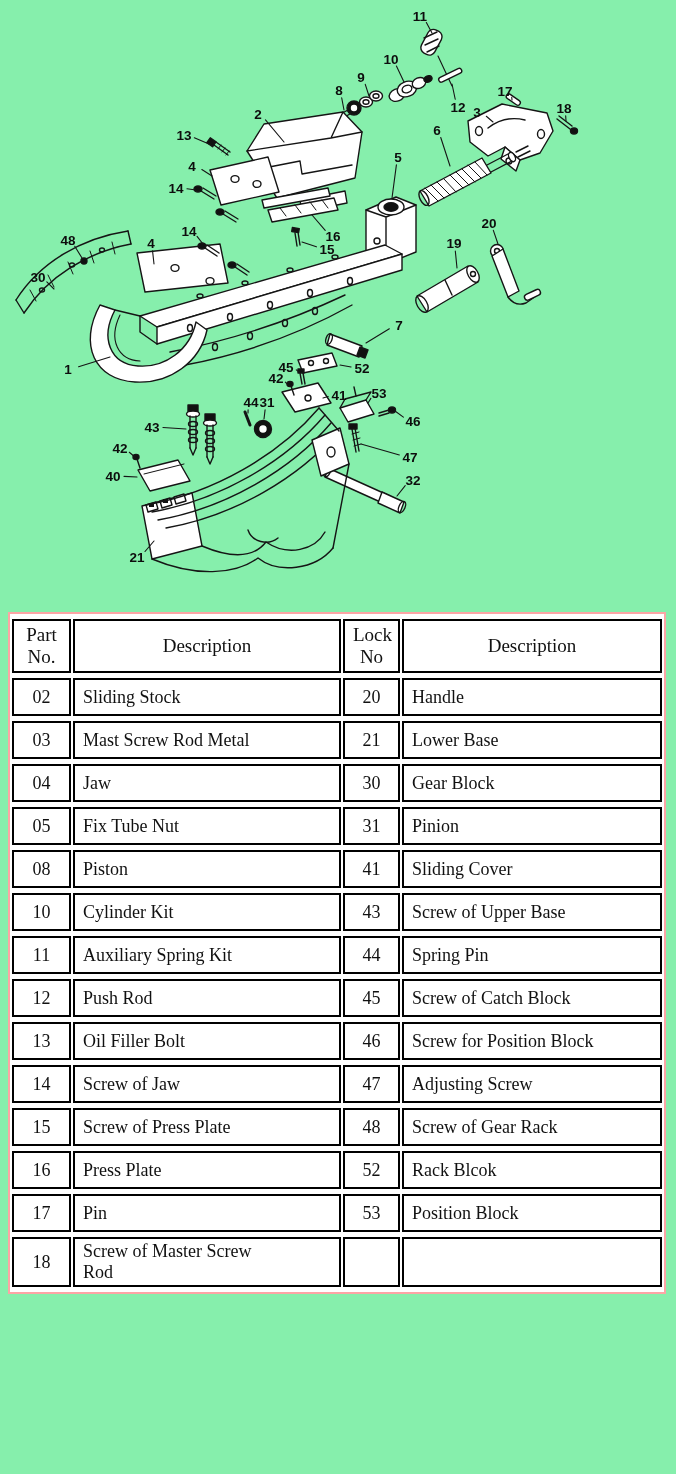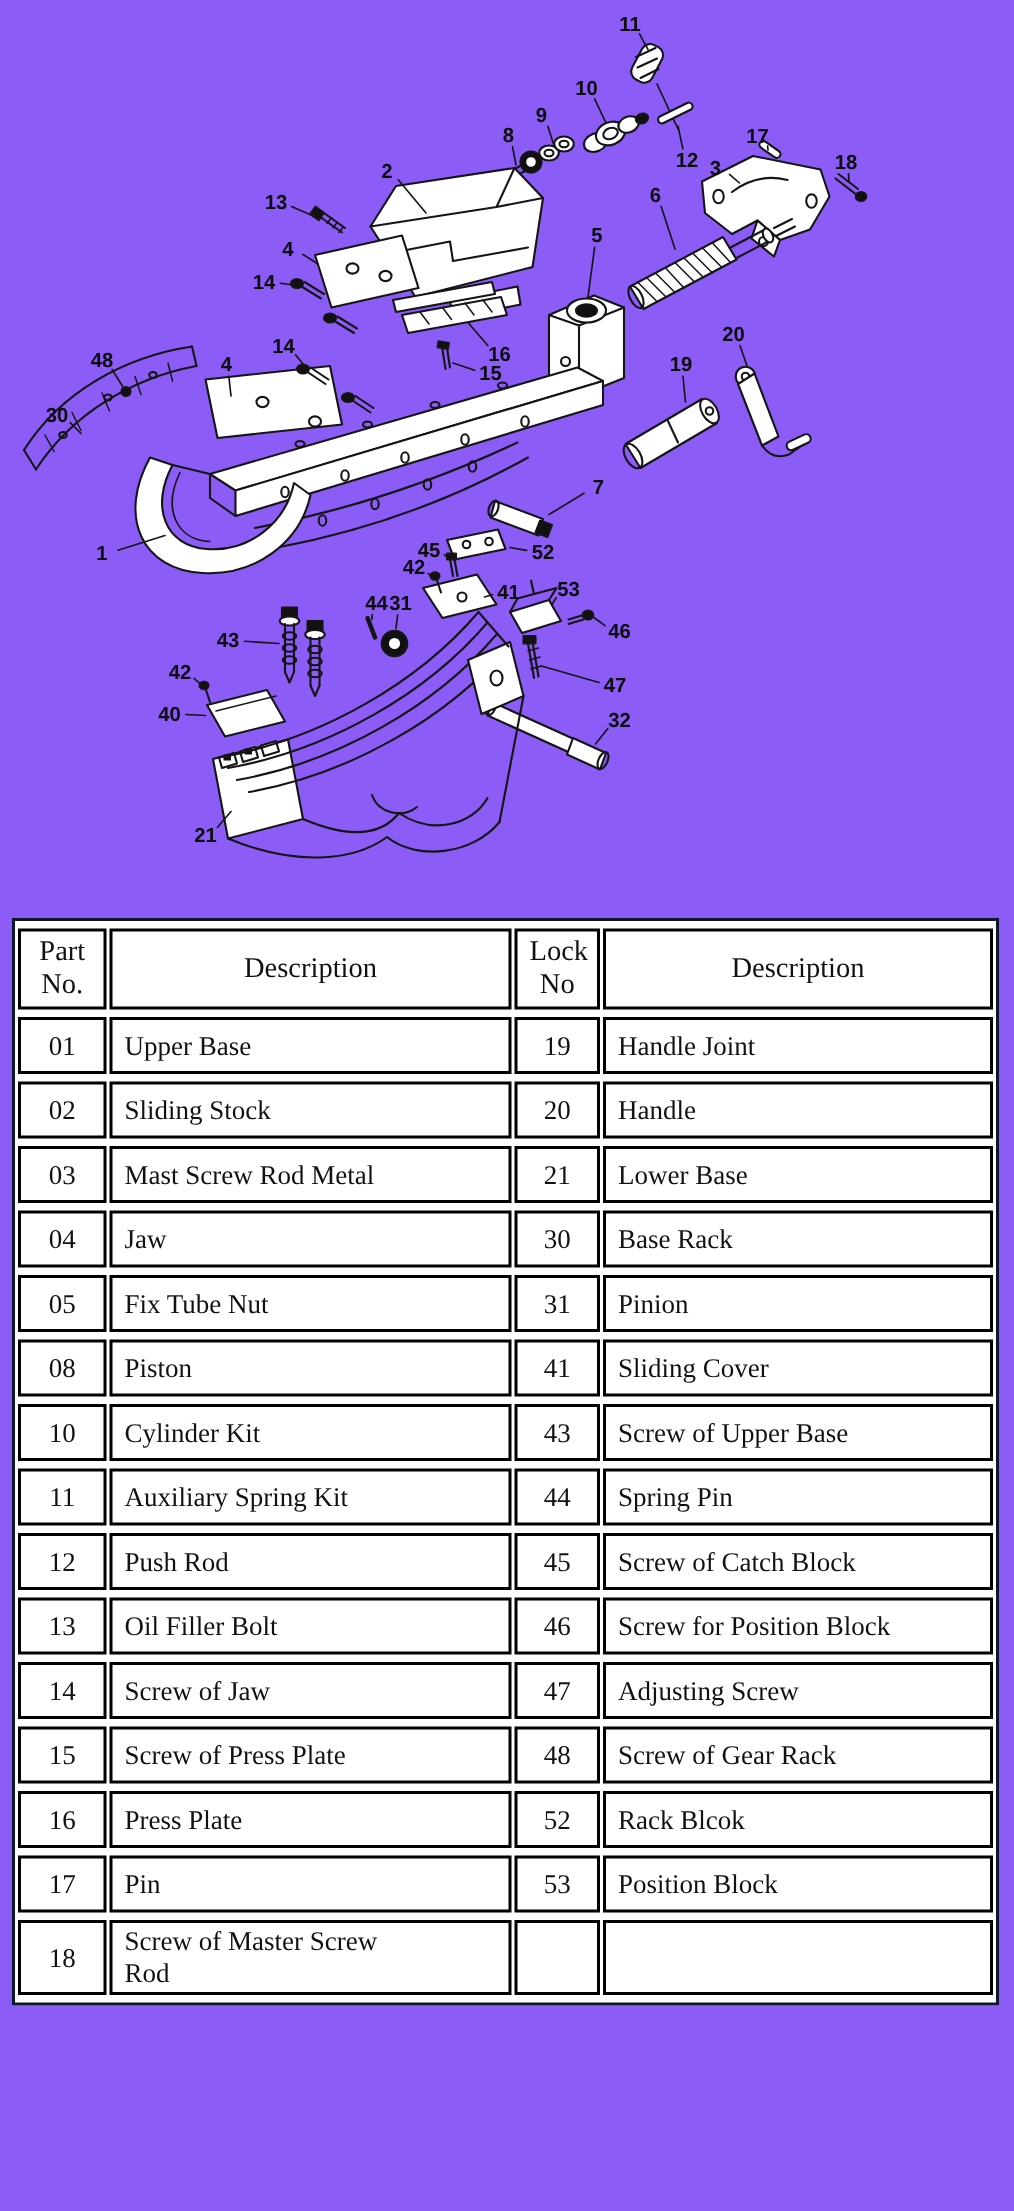--- a/index.html
+++ b/index.html
@@ -1,22 +1,22 @@
 <!DOCTYPE html>
 <html><head>
 <meta charset="utf-8">
 <style>
   html,body{margin:0;padding:0;background:#fff;}
   body{width:676px;font-family:"Liberation Serif",serif;color:#111;}
-  .page{width:676px;height:1474px;background:#8b5cf6;overflow:hidden;}
+  .page{width:676px;height:1474px;background:#86efac;overflow:hidden;}
   .diagram-wrap{position:relative;width:676px;height:602px;}
   .diagram-wrap svg{position:absolute;left:0;top:0;}
   .callout-label{font-family:"Liberation Sans",sans-serif;font-weight:bold;font-size:13.5px;fill:#0d0d0d;}
   table.parts{border-collapse:separate;border-spacing:2px 5px;table-layout:fixed;
-    width:528px;margin:10px auto 0 8px;border:2px solid #0f172a;background:#fff;}
+    width:528px;margin:10px auto 0 8px;border:2px solid #fca5a5;background:#fff;}
   table.parts td{border:2px solid #000;vertical-align:middle;font-size:18px;
     padding:2px 8px;height:30px;overflow:hidden;}
   table.parts tr.hdr td{height:46px;text-align:center;font-size:19px;line-height:1.15;}
   td.num{text-align:center;}
   td.desc{text-align:left;white-space:pre-line;}
 </style>
 </head>
 <body>
 
 <div class="page">
@@ -371,43 +371,37 @@
         <col style="width:57px">
         <col style="width:260px">
       </colgroup>
     <tbody>
       <tr class="hdr">
         <td class="num">Part No.</td>
         <td>Description</td>
         <td class="num">Lock No</td>
         <td>Description</td>
       </tr>
-    <tr>
-          <td class="num">01</td>
-          <td class="desc">Upper Base</td>
-          <td class="num">19</td>
-          <td class="desc">Handle Joint</td>
-        </tr>
         <tr>
           <td class="num">02</td>
           <td class="desc">Sliding Stock</td>
           <td class="num">20</td>
           <td class="desc">Handle</td>
         </tr>
         <tr>
           <td class="num">03</td>
           <td class="desc">Mast Screw Rod Metal</td>
           <td class="num">21</td>
           <td class="desc">Lower Base</td>
         </tr>
         <tr>
           <td class="num">04</td>
           <td class="desc">Jaw</td>
           <td class="num">30</td>
-          <td class="desc">Base Rack</td>
+          <td class="desc">Gear Block</td>
         </tr>
         <tr>
           <td class="num">05</td>
           <td class="desc">Fix Tube Nut</td>
           <td class="num">31</td>
           <td class="desc">Pinion</td>
         </tr>
         <tr>
           <td class="num">08</td>
           <td class="desc">Piston</td>

